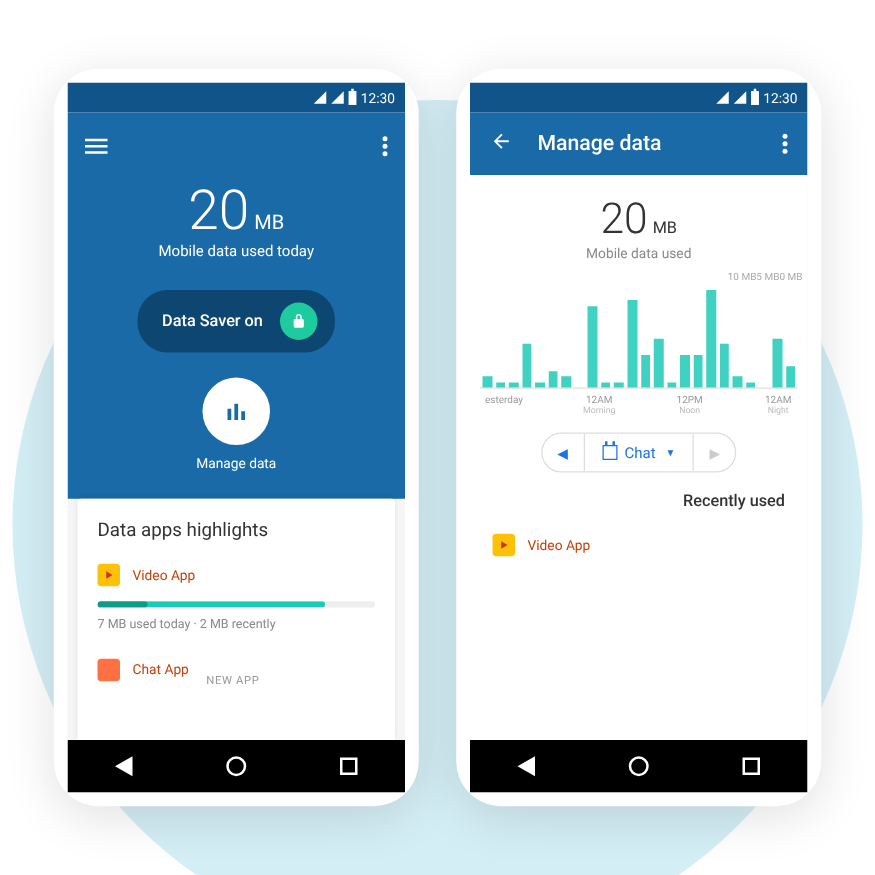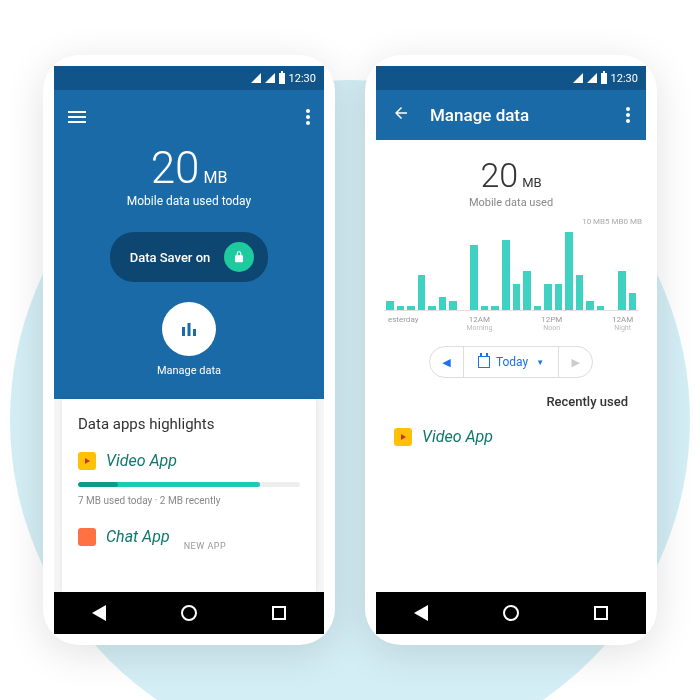--- a/index.html
+++ b/index.html
@@ -146,21 +146,21 @@
 .card-title { font-size: 15px; color: #333; margin-bottom: 14px; }
 .app-row { display: flex; align-items: center; gap: 10px; padding: 4px 0; }
 .app-icon {
   width: 18px; height: 18px; border-radius: 3px;
   display: flex; align-items: center; justify-content: center;
   font-size: 10px;
 }
 .app-icon.video { background: #ffc107; }
 .app-icon.video::after { content: ''; width: 0; height: 0; border-left: 5px solid #d32f2f; border-top: 3px solid transparent; border-bottom: 3px solid transparent; }
 .app-icon.chat { background: #ff7043; }
-.app-name { font-size: 16px; color: #0f766e; flex: 0 0 auto; font-style: italic; }
+.app-name { font-size: 11px; color: #c2410c; flex: 0 0 auto; }
 .new-chip { font-size: 9px; color: #999; margin-left: 4px; letter-spacing: 0.5px; margin-top: 19px; }
 .bar-track {
   height: 5px; background: #eee; border-radius: 3px;
   margin: 8px 0 8px 0; position: relative; overflow: hidden;
 }
 .bar-fill { height: 100%; background: #1dc9b7; border-radius: 3px; }
 .bar-fill.two { position: absolute; left: 0; top: 0; background: #0e9b8a; }
 .bar-meta { font-size: 10px; color: #888; margin-bottom: 12px; }
 
 .navbar {
@@ -437,21 +437,21 @@
             <div><span>12AM</span><span class="sub">Morning</span></div>
             <div><span>12PM</span><span class="sub">Noon</span></div>
             <div><span>12AM</span><span class="sub">Night</span></div>
           </div>
         </div>
         <div class="date-pill-row">
           <div class="date-pill">
             <div class="chev-btn l">◀</div>
             <div class="date-mid">
               <span class="cal-icon"></span>
-              <span>Today</span>
+              <span>Chat</span>
               <span class="dd-caret">▼</span>
             </div>
             <div class="chev-btn r">▶</div>
           </div>
         </div>
         <div class="recent">
           <h4>Recently used</h4>
           <div class="app-row">
             <div class="app-icon video"></div>
             <div class="app-name">Video App</div>

